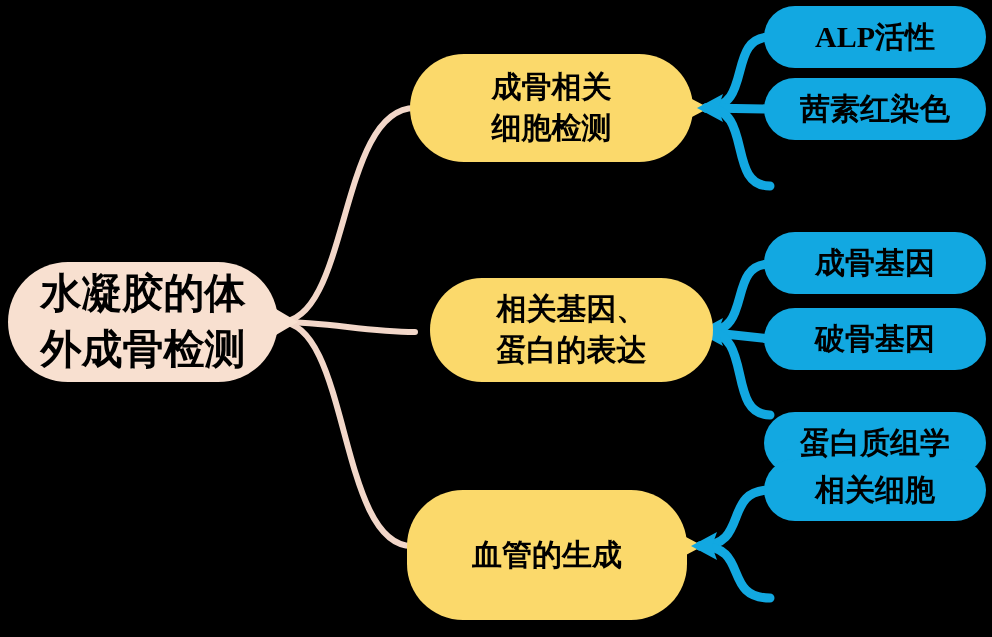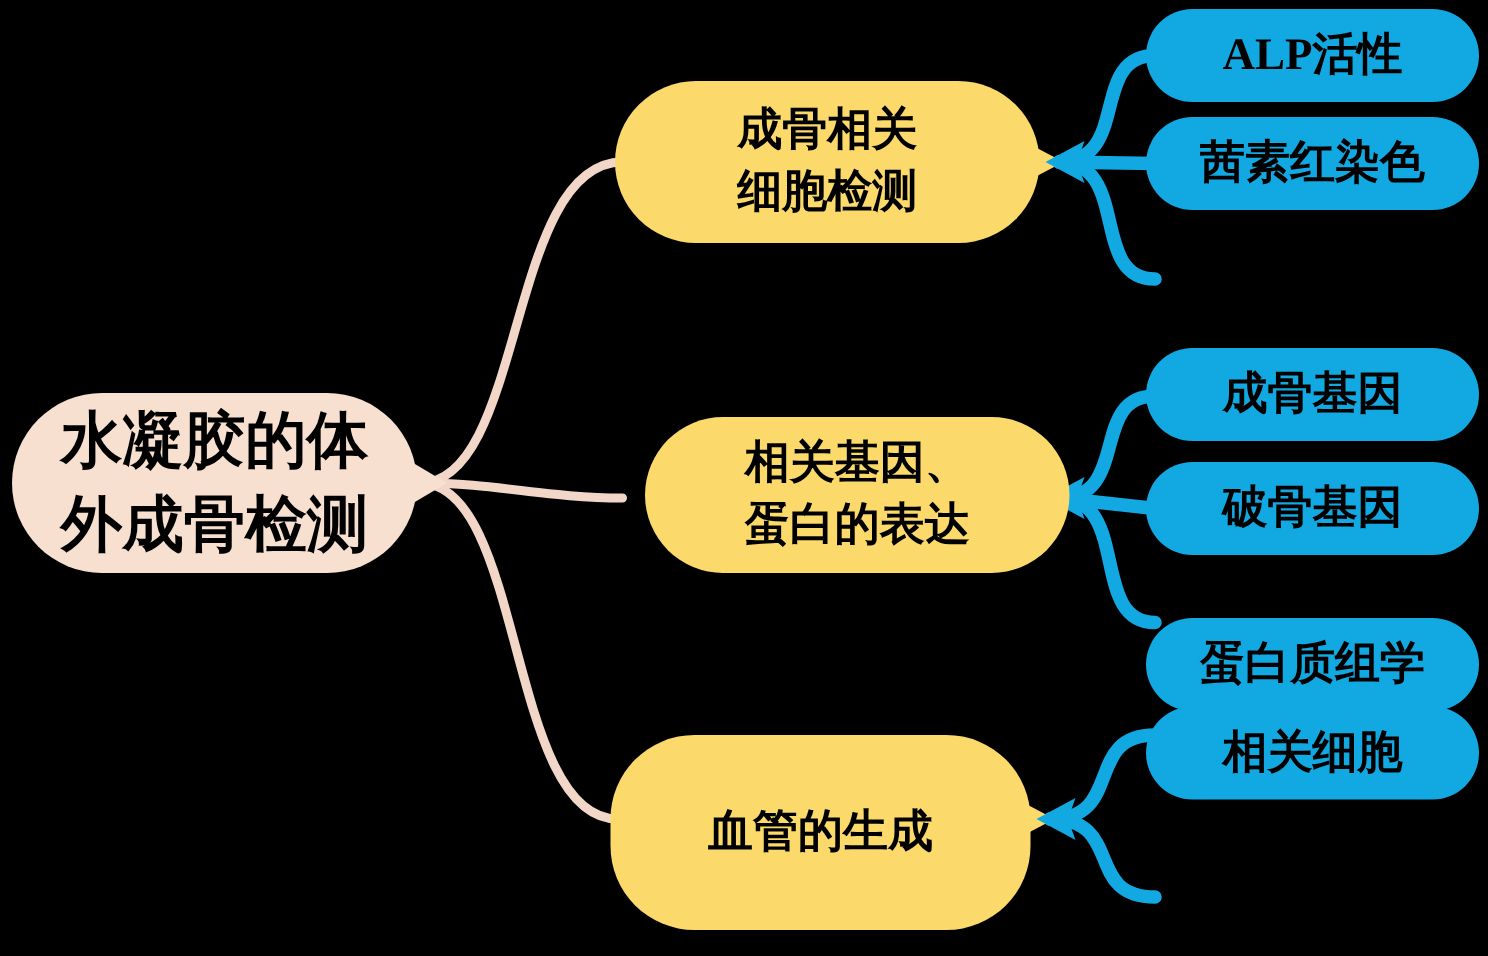--- a/index.html
+++ b/index.html
@@ -58,21 +58,21 @@
     font-size: 30px;
     width: 222px; height: 62px;
     left: 764px;
   }
   .leaf-0 { top: 6px;   }
   .leaf-1 { top: 78px;  }
   .leaf-2 { top: 154px; }
   .leaf-3 { top: 232px; }
   .leaf-4 { top: 308px; }
   .leaf-5 { top: 384px; margin-top: 28px; }
-  .leaf-6 { top: 459px; margin-top: 12px; }
+  .leaf-6 { top: 459px; }
   .leaf-7 { top: 567px; }
   .pink-line { stroke: var(--root-connector); stroke-width: 6; fill: none; stroke-linecap: round; }
   .blue-line { stroke: var(--leaf-fill); stroke-width: 9; fill: none; stroke-linecap: round; }
   .pink-tip  { fill: var(--root-fill); }
   .yellow-tip{ fill: var(--branch-fill); }
   .blue-arrow{ fill: var(--leaf-fill); }
 </style>
 </head>
 <body>
 

